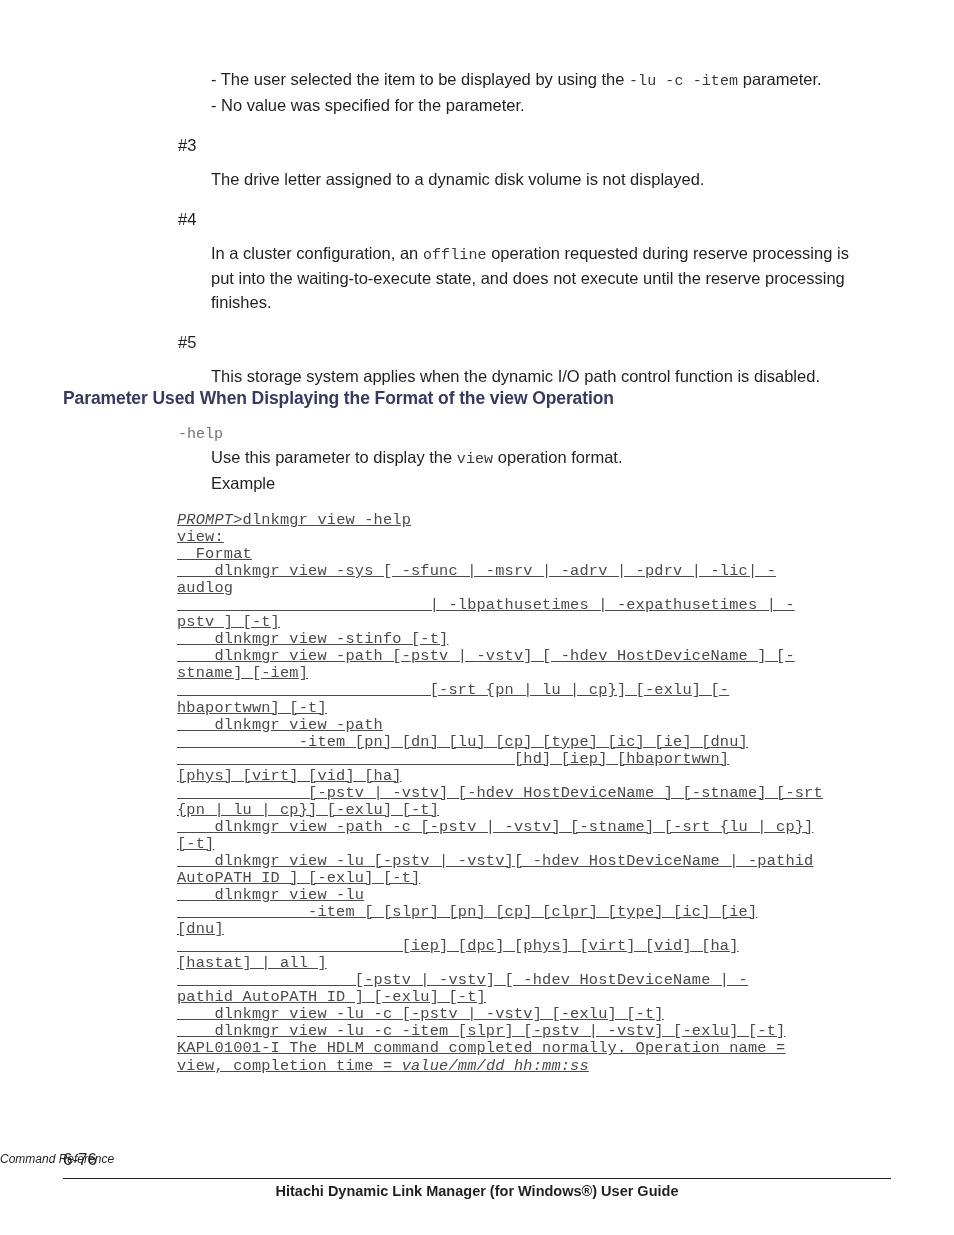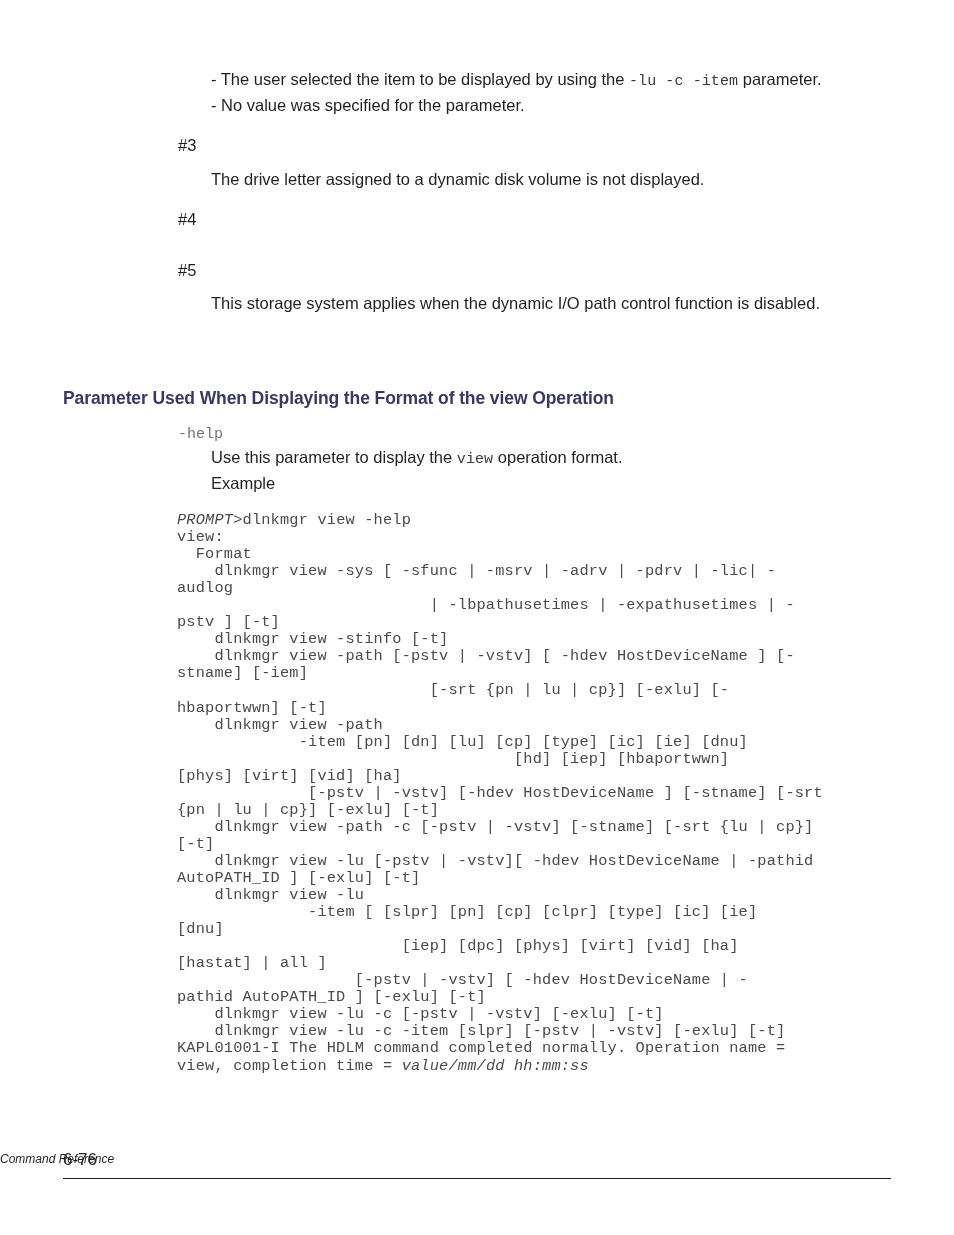--- a/index.html
+++ b/index.html
@@ -106,20 +106,21 @@
     position: absolute;
     left: 177px;
     top: 512px;
     font-family: "Liberation Mono", "DejaVu Sans Mono", monospace;
     font-size: 15.3px;
     line-height: 17.05px;
     color: #4a4a4a;
     white-space: pre;
     letter-spacing: 0.18px;
     margin: 0;
+    text-decoration: underline;
   }
   .code-block .em {
     font-style: italic;
   }
 
   
   .footer {
     position: absolute;
     left: 0;
     top: 1140px;
@@ -180,20 +181,23 @@
     <p class="note-label">#3</p>
     <div class="gap-sm"></div>
     <p class="note-para">
       <span>The drive letter assigned to a dynamic disk volume is not displayed.</span>
     </p>
 
     <div class="gap-md"></div>
 
     <p class="note-label">#4</p>
     <div class="gap-sm"></div>
+    <p class="note-para">
+      <span>In a cluster configuration, an </span><span class="mono-inline">offline</span><span> operation requested during reserve processing is put into the waiting-to-execute state, and does not execute until the reserve processing finishes.</span>
+    </p>
 
     <div class="gap-md"></div>
 
     <p class="note-label">#5</p>
     <div class="gap-sm"></div>
     <p class="note-para">
       <span>This storage system applies when the dynamic I/O path control function is disabled.</span>
     </p>
 
   </div>
@@ -241,15 +245,16 @@
 pathid AutoPATH_ID ] [-exlu] [-t]
     dlnkmgr view -lu -c [-pstv | -vstv] [-exlu] [-t]
     dlnkmgr view -lu -c -item [slpr] [-pstv | -vstv] [-exlu] [-t]
 KAPL01001-I The HDLM command completed normally. Operation name =
 view, completion time = </span><span class="em">value/mm/dd hh:mm:ss</span></pre>
 
   <div class="footer">
     <div class="footer-page">6-76</div>
     <div class="footer-center">Command Reference</div>
     <div class="footer-rule"></div>
+    <div class="footer-guide">Hitachi Dynamic Link Manager (for Windows®) User Guide</div>
   </div>
 
 </div>
 
 </body></html>

